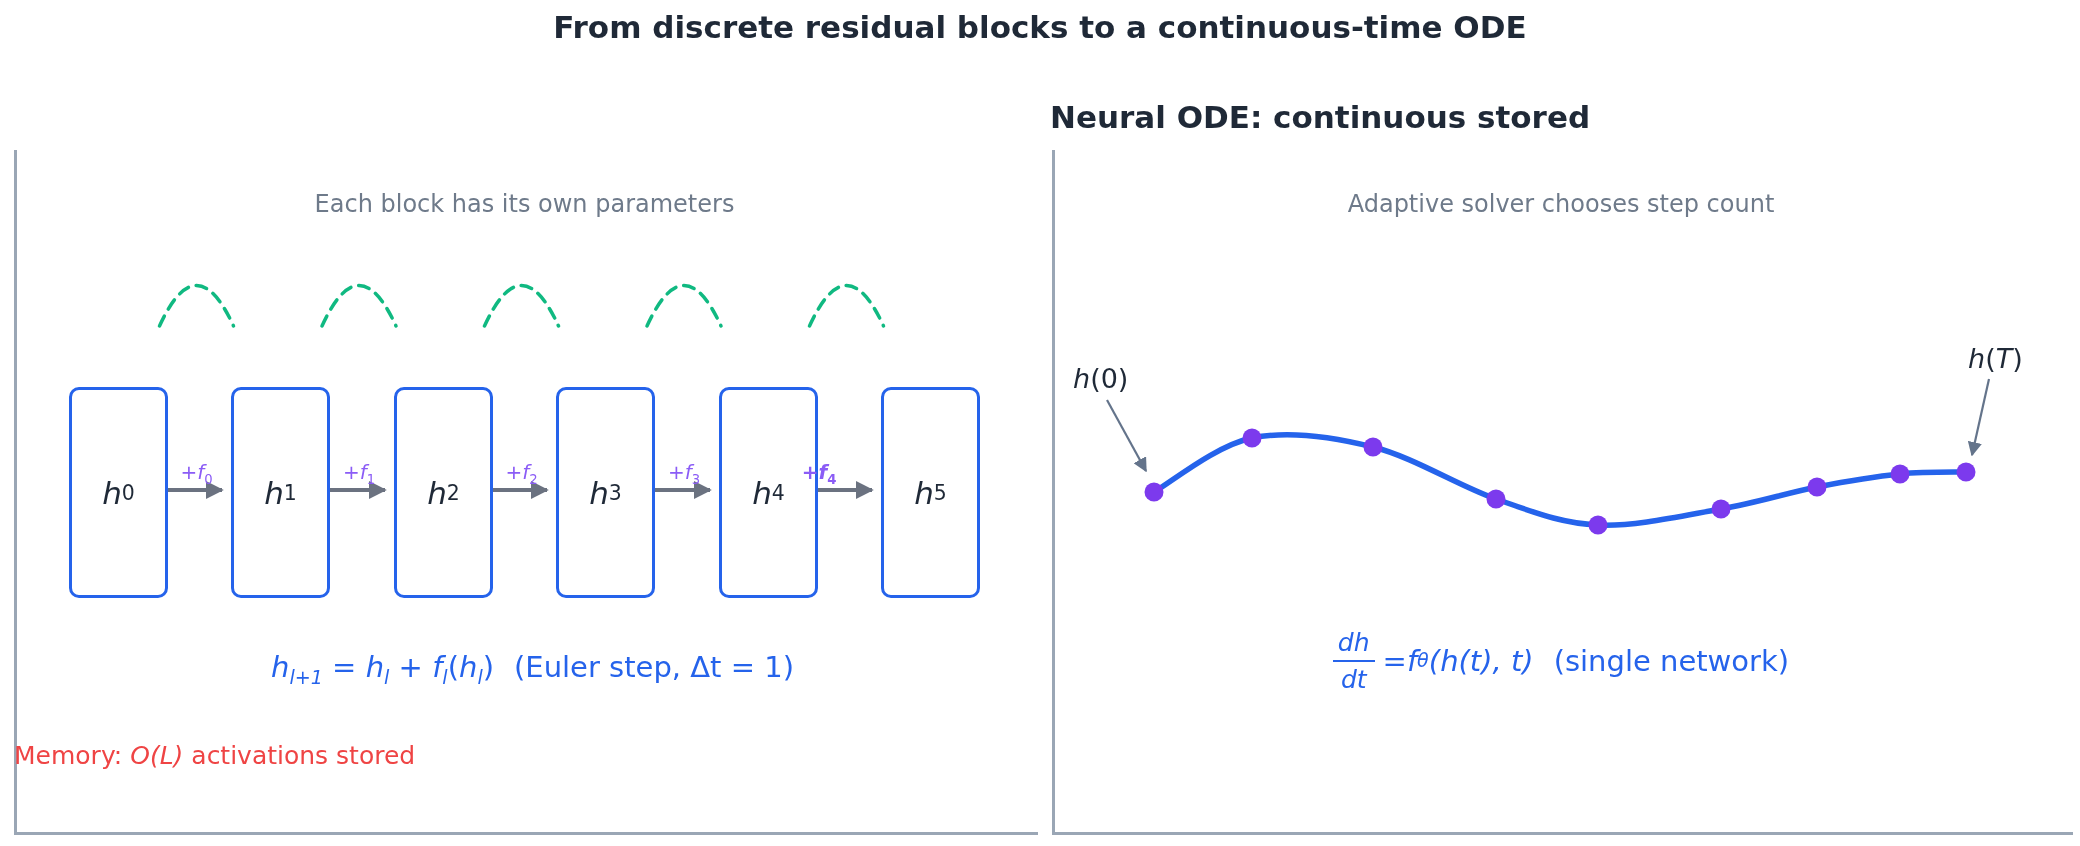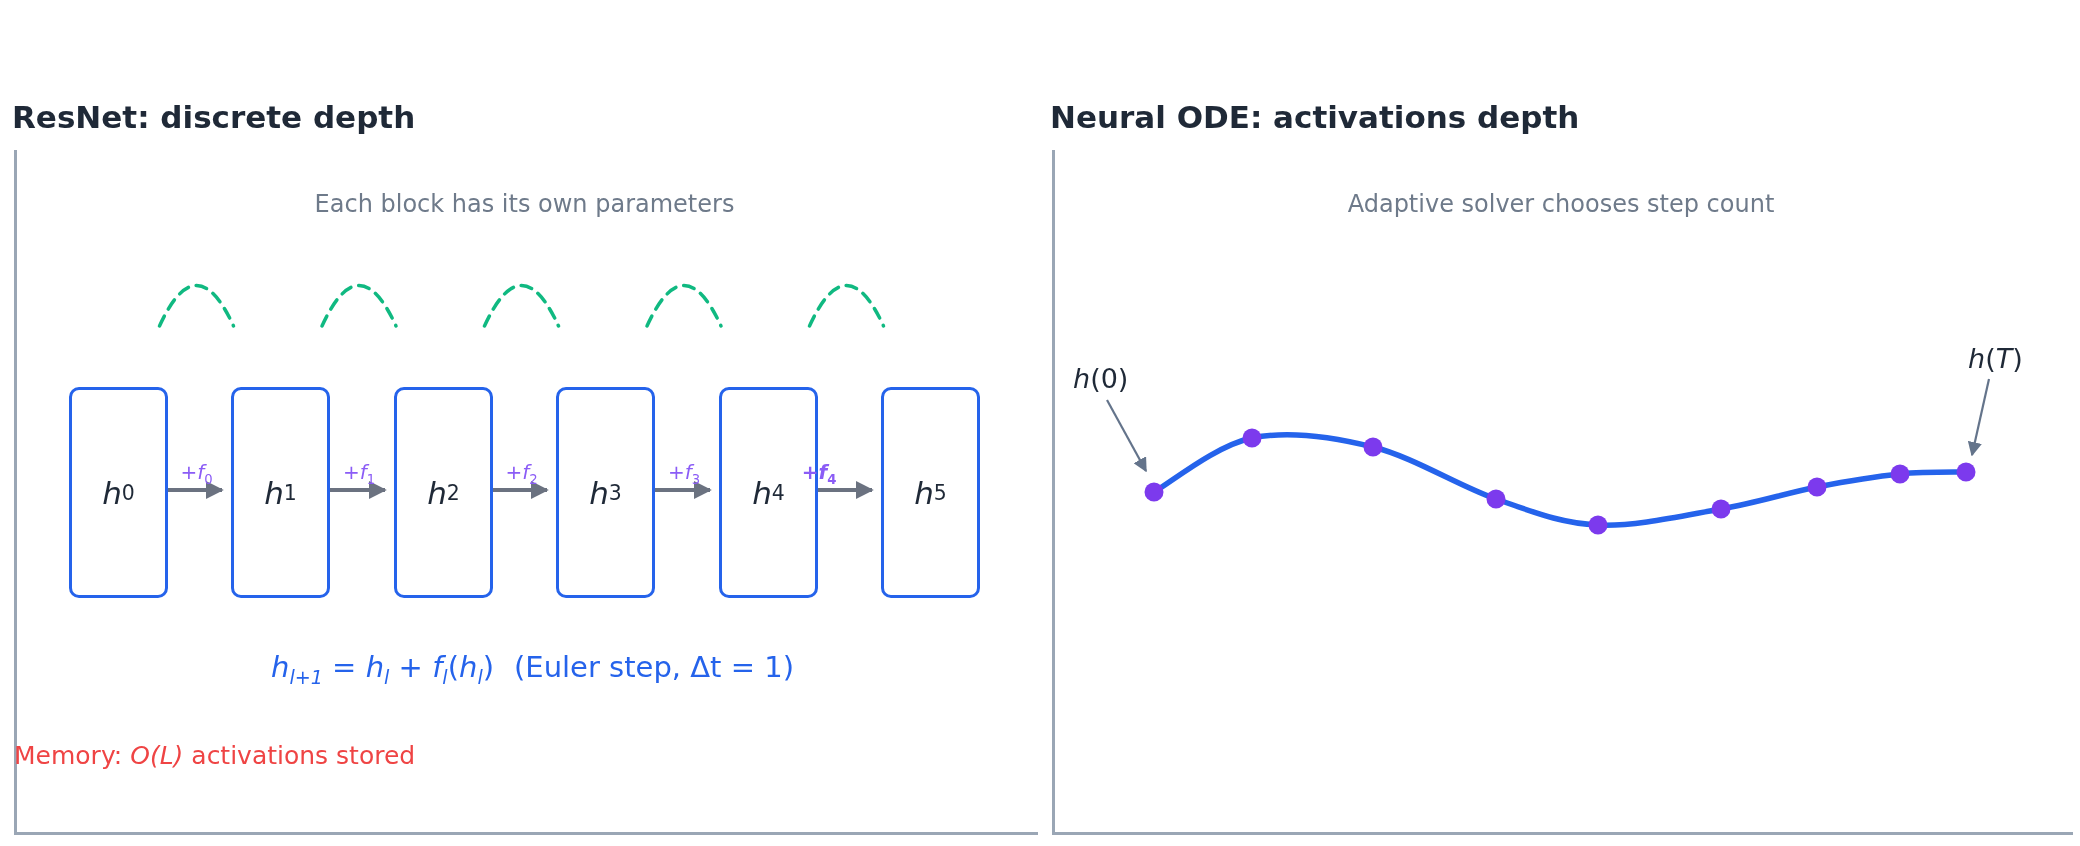--- a/index.html
+++ b/index.html
@@ -57,26 +57,26 @@
   .memory-left{left:14px;width:1021px;color:var(--memory-red);}
   .memory-right{left:1052px;width:1018px;color:var(--memory-green);}
 
   .node-label{position:absolute;font-size:27px;color:var(--heading-dark);z-index:2;}
 </style>
 </head>
 <body>
 
 <div id="canvas">
 
+  <div class="title">From discrete residual blocks to a continuous-time ODE</div>
 
   <div class="panel" style="left:14px;width:1021px;"></div>
   <div class="panel" style="left:1052px;width:1018px;"></div>
 
-  <div class="panel-heading" style="left:12px;">ResNet: discrete depth</div>
-  <div class="panel-heading" style="left:1050px;">Neural ODE: activations depth</div>
+  <div class="panel-heading" style="left:1050px;">Neural ODE: continuous stored</div>
 
   <div class="subtitle" style="left:14px;width:1021px;">Each block has its own parameters</div>
   <div class="subtitle" style="left:1052px;width:1018px;">Adaptive solver chooses step count</div>
 
   <svg class="layer" width="2080" height="846" viewBox="0 0 2080 846">
     <defs>
       <marker id="arrow-gray" viewBox="0 0 10 10" refX="9" refY="5" markerWidth="4.5" markerHeight="4.5" orient="auto-start-reverse">
         <path class="mk-gray" d="M0,0 L10,5 L0,10 z"></path>
       </marker>
       <marker id="arrow-thin" viewBox="0 0 10 10" refX="9" refY="5" markerWidth="6.5" markerHeight="6.5" orient="auto-start-reverse">
@@ -154,18 +154,29 @@
     <span>+</span><span class="it">f</span><sub>4</sub>
   </div>
 
   <div class="node-label" style="left:1073px;top:363px;"><span class="it">h</span><span>(0)</span></div>
   <div class="node-label" style="left:1968px;top:343px;"><span class="it">h</span><span>(</span><span class="it">T</span><span>)</span></div>
 
   <div class="formula-left">
     <span><span class="it">h</span><sub>l+1</sub><span> = </span><span class="it">h</span><sub>l</sub><span> + </span><span class="it">f</span><sub>l</sub><span>(</span><span class="it">h</span><sub>l</sub><span>)</span></span><span class="note">(Euler step, Δt = 1)</span>
   </div>
 
+  <div class="formula-right">
+    <span class="frac">
+      <span class="num it">dh</span>
+      <span class="den it">dt</span>
+    </span>
+    <span> = </span>
+    <span class="it">f</span>
+      <sub>θ</sub>
+      <span class="it">(h(t), t)</span>
+    <span class="note">(single network)</span>
+  </div>
 
   <div class="memory memory-left">
     <span>Memory: </span><span class="it">O(L)</span><span> activations stored</span>
   </div>
 
 </div>
 
 </body></html>

